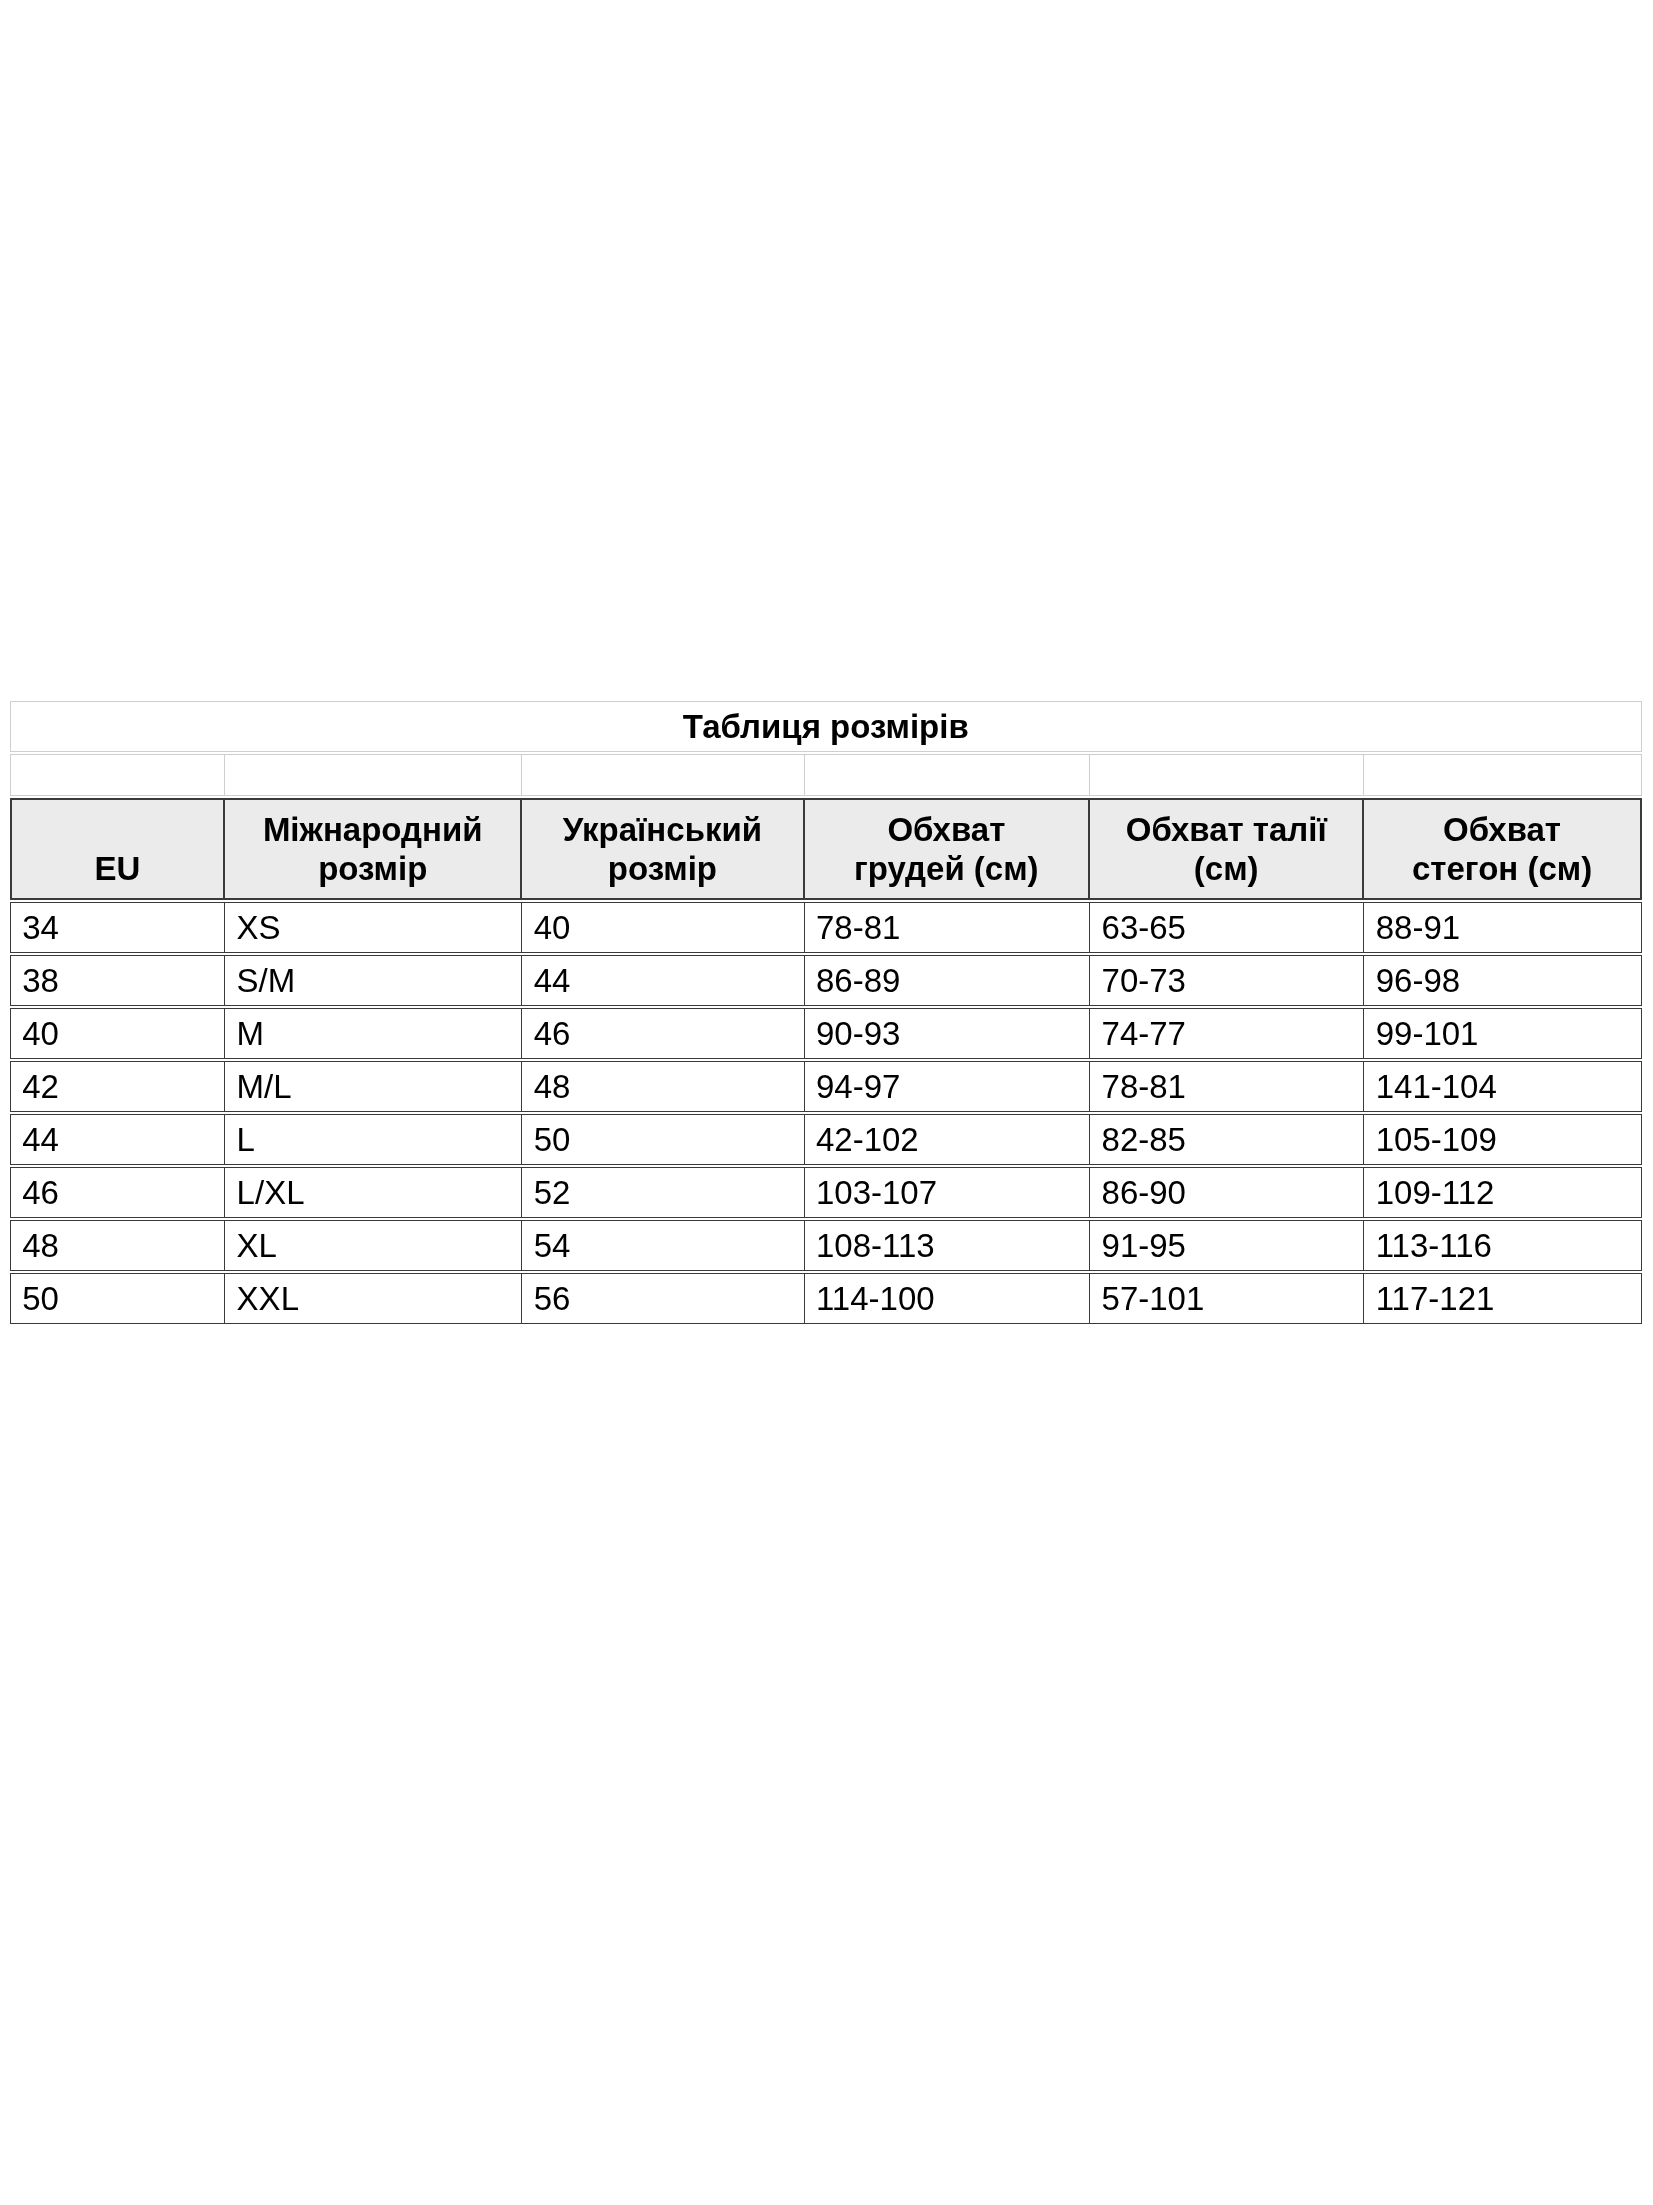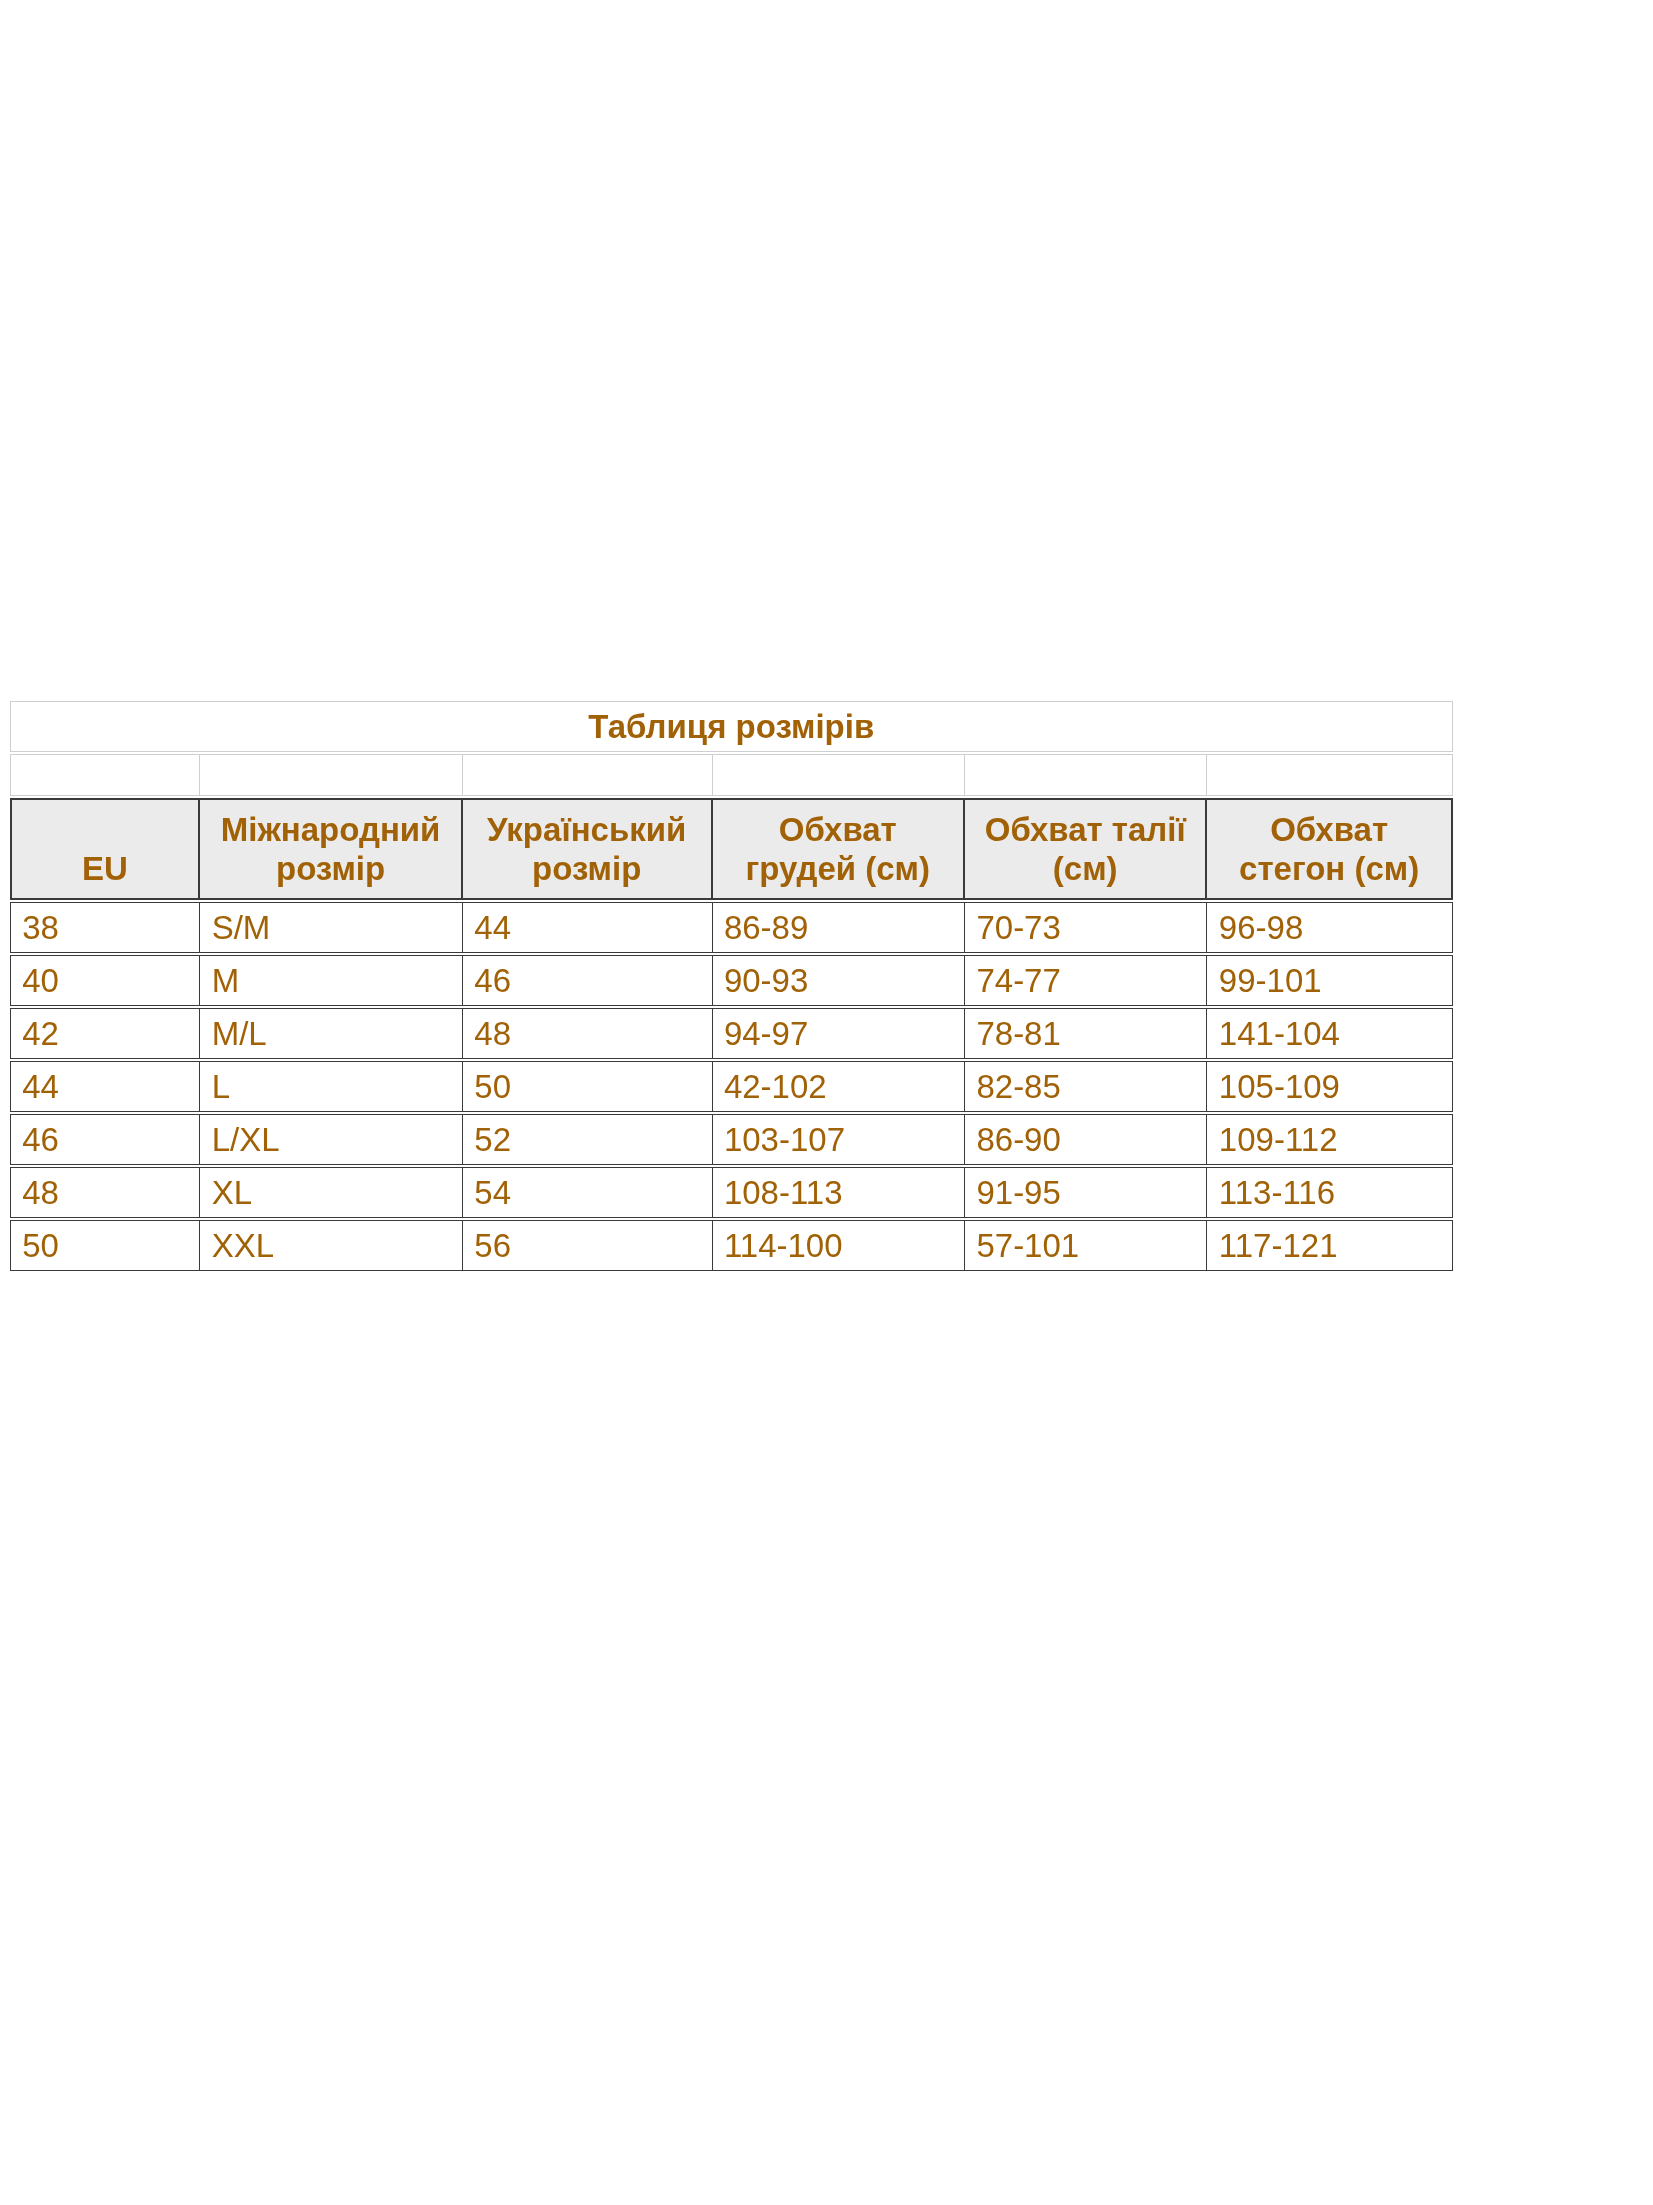--- a/index.html
+++ b/index.html
@@ -16,25 +16,25 @@
     font-family: "Liberation Sans", sans-serif;
     color: #000000;
   }
   .table-block {
     position: absolute;
     left: 9.8px;
     top: 699px;
     width: 1632px;
   }
   table.size-table {
-    width: 1443px;
+    width: 1632px;
     table-layout: fixed;
     border-collapse: separate;
     border-spacing: 0 2.5px;
-    color: #a16207;
+    color: #000000;
   }
   col.w1 { width: 13.2%; }
   col.w2 { width: 18.2%; }
   col.w3 { width: 17.3%; }
   col.w4 { width: 17.5%; }
   col.w5 { width: 16.8%; }
   col.w6 { width: 17.0%; }
 
   td.title-cell {
     height: 47px;
@@ -123,20 +123,28 @@
         <th class="head-cell">Український
 розмір</th>
         <th class="head-cell">Обхват
 грудей (см)</th>
         <th class="head-cell">Обхват талії
 (см)</th>
         <th class="head-cell">Обхват
 стегон (см)</th>
       </tr>
 
+      <tr>
+        <td class="data-cell">34</td>
+        <td class="data-cell">XS</td>
+        <td class="data-cell">40</td>
+        <td class="data-cell">78-81</td>
+        <td class="data-cell">63-65</td>
+        <td class="data-cell">88-91</td>
+      </tr>
 
 
       <tr>
         <td class="data-cell">38</td>
         <td class="data-cell">S/M</td>
         <td class="data-cell">44</td>
         <td class="data-cell">86-89</td>
         <td class="data-cell">70-73</td>
         <td class="data-cell">96-98</td>
       </tr>

